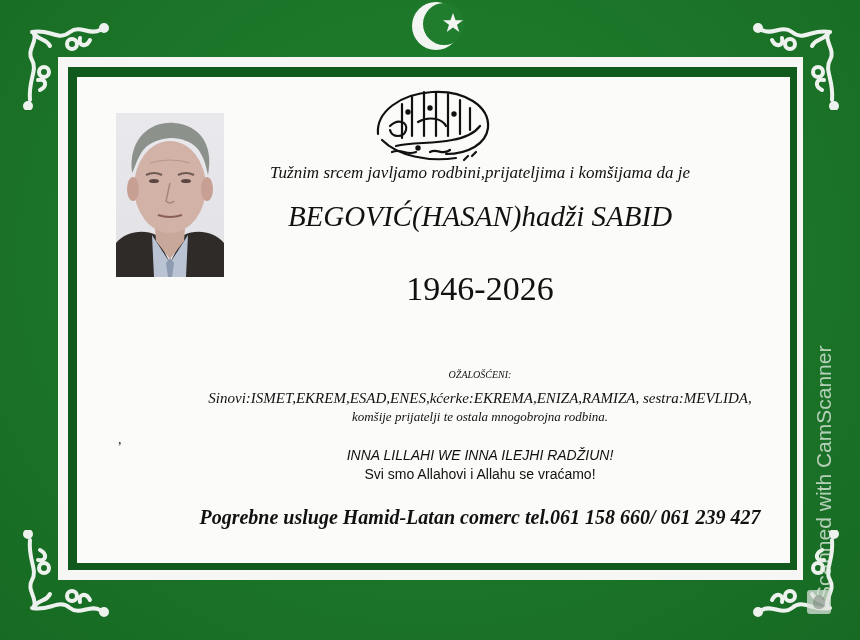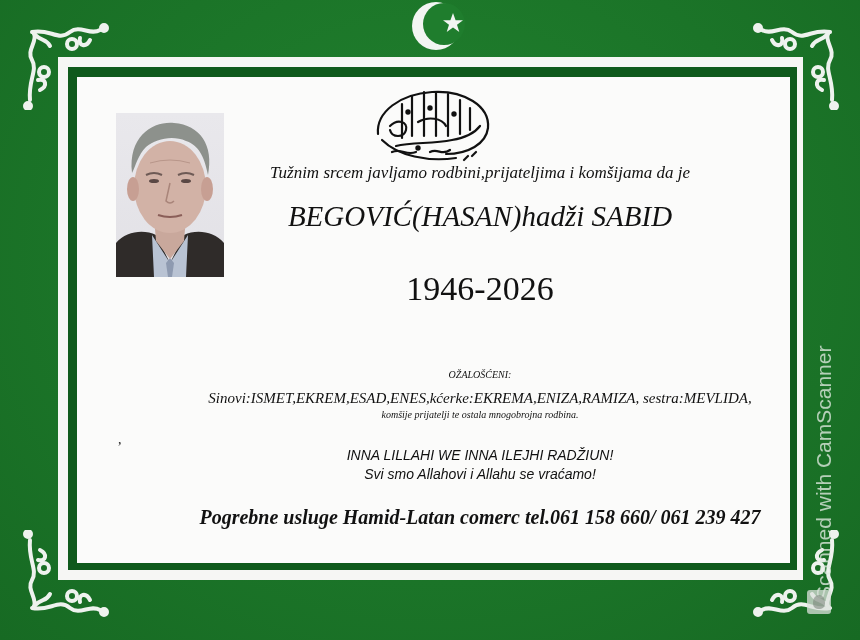--- a/index.html
+++ b/index.html
@@ -67,29 +67,29 @@
   .mourners-title {
     left: 200px; top: 369px; width: 560px;
     font-style: italic; font-size: 10px;
   }
   .mourners-list {
     left: 140px; top: 390px; width: 680px;
     font-style: italic; font-size: 15px;
   }
   .mourners-extra {
     left: 200px; top: 409px; width: 560px;
-    font-style: italic; font-size: 10px;
+    font-style: italic; font-size: 13px;
   }
   .dua {
     left: 200px; top: 447px; width: 560px;
     font-family: "Liberation Sans", sans-serif; font-style: italic; font-size: 14px;
   }
   .dua-tr {
     left: 200px; top: 466px; width: 560px;
-    font-family: "Liberation Sans", sans-serif; font-style: italic; font-size: 14px;
+    font-family: "Liberation Sans", sans-serif; font-size: 14px;
   }
   .footer {
     left: 150px; top: 506px; width: 660px;
     font-style: italic; font-weight: bold; font-size: 20px;
   }
   .tick { left: 118px; top: 432px; font-size: 14px; color:#222; }
 
   
   .watermark {
     left: 812px; top: 600px;

